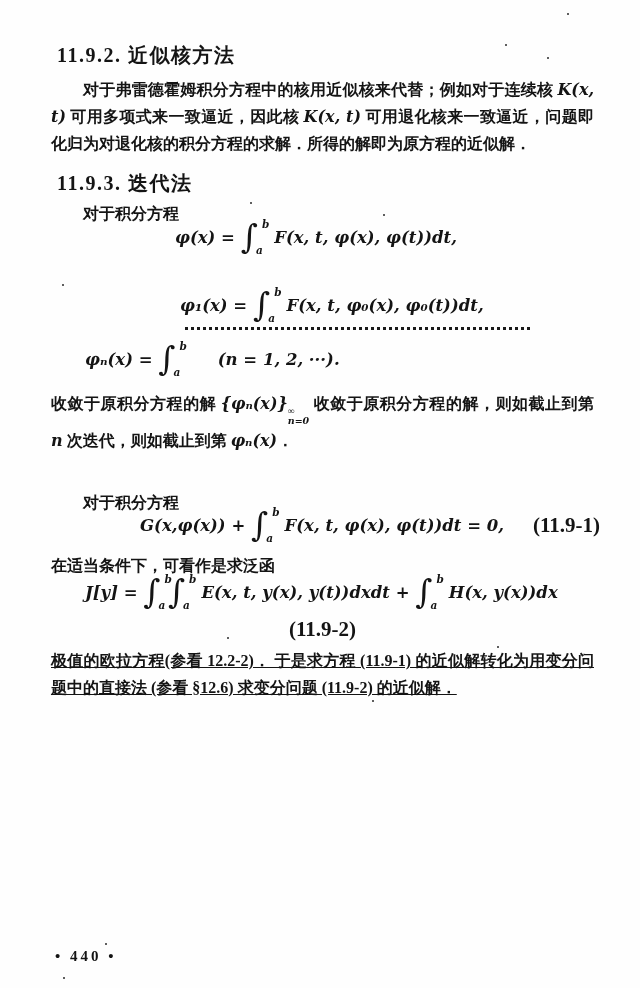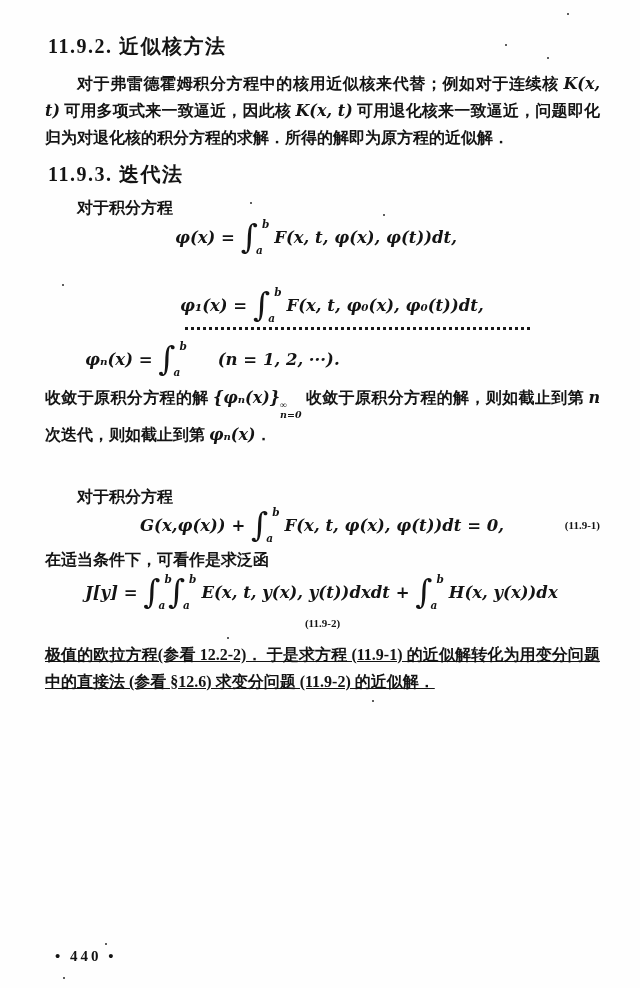--- a/index.html
+++ b/index.html
@@ -2,32 +2,32 @@
 <html><head>
 <meta charset="utf-8">
 <style>
   html,body { margin:0; padding:0; background:#e8e8e8; }
   .page {
     position:relative; width:640px; height:988px; background:#fefefe;
     color:#141414; overflow:hidden; margin:0 auto;
     font-family:"Liberation Serif","DejaVu Serif",serif;
   }
   .block { position:absolute; left:45px; right:40px; }
-  .heading { font-size:20px; font-weight:bold; margin:3px; letter-spacing:1.5px; }
-  .body { font-size:16px; line-height:27px; font-weight:bold; text-align:justify; margin:0; }
+  .heading { font-size:20px; font-weight:bold; margin:12px; letter-spacing:1.5px; }
+  .body { font-size:16px; line-height:27px; font-weight:bold; text-align:justify; margin:6px; }
   .indent { text-indent:2em; }
   .math { font-style:italic; font-family:"DejaVu Serif","Liberation Serif",serif; }
   .formula { display:flex; align-items:center; font-size:16.5px; font-weight:bold; height:44px; white-space:pre; }
   .intwrap { display:inline-flex; align-items:center; }
   .int { font-size:33px; font-weight:normal; line-height:0.9; font-family:"DejaVu Serif",serif; font-style:normal; }
   .ibounds { display:inline-flex; flex-direction:column; justify-content:space-between; height:37px; font-size:10.5px; line-height:1; margin-right:5px; }
   .ib-sup { margin-left:4px; }
   .ib-sub { margin-left:-2px; }
   .stack { display:inline-flex; flex-direction:column; font-size:9.5px; line-height:1.1; vertical-align:-5px; font-style:normal; font-weight:bold; }
-  .eqno { font-style:normal; font-weight:bold; font-size:11px; }
+  .eqno { font-style:normal; font-weight:bold; font-size:21px; }
   .dotline { border-bottom:3px dotted #1a1a1a; height:0; }
   .tail { margin-left:26px; }
   .footer { font-size:15px; font-weight:bold; letter-spacing:3px; }
   .noise { position:absolute; background:#2a2a2a; border-radius:50%; width:3px; height:3px; }
   .n2 { width:2px; height:2px; }
 </style>
 </head>
 <body>
 
 <div class="page">

